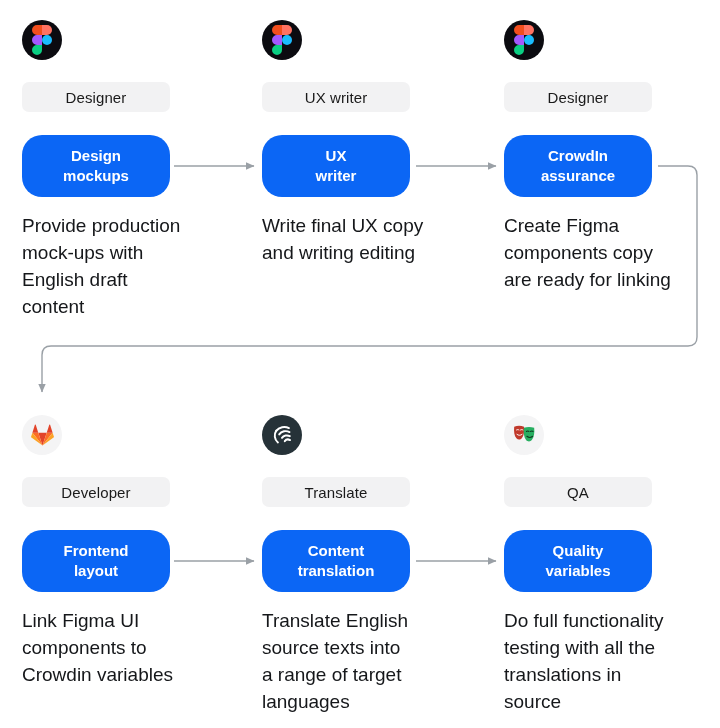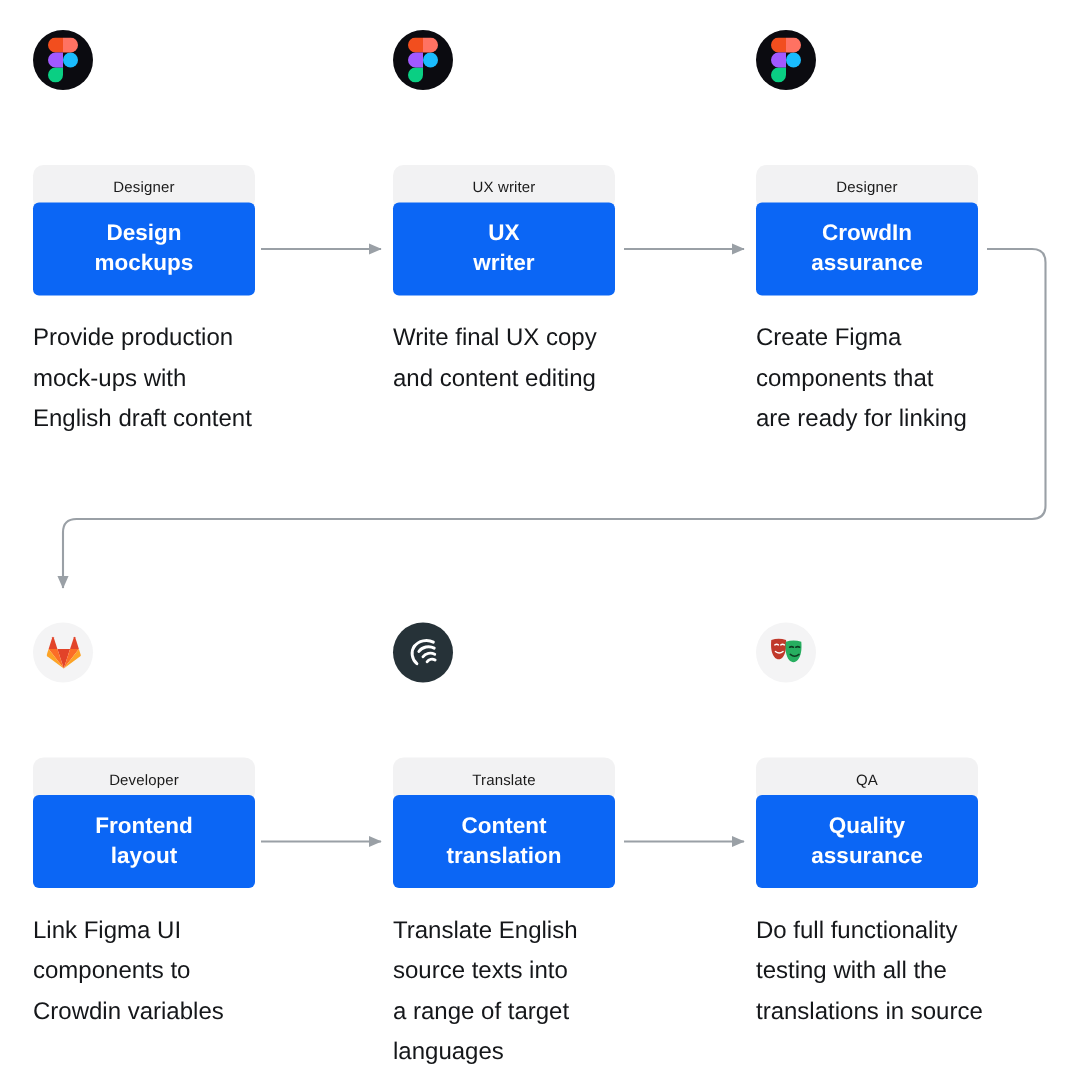--- a/index.html
+++ b/index.html
@@ -79,54 +79,53 @@
     position: absolute;
     top: 82px;
     left: 22px;
     width: 148px;
     height: 30px;
     background: #f2f2f3;
     border-radius: 7px;
     display: flex;
     align-items: center;
     justify-content: center;
-    font-size: 10px;
+    font-size: 15px;
     color: #1a1a1a;
     letter-spacing: 0.1px;
-    margin-top: 28px;
   }
 
   
   .step-card {
     position: absolute;
     top: 135px;
     left: 22px;
     width: 148px;
     height: 62px;
     background: #0b66f5;
-    border-radius: 4px;
+    border-radius: 20px;
     display: flex;
     align-items: center;
     justify-content: center;
     text-align: center;
     color: #ffffff;
     font-size: 15px;
     font-weight: 700;
     line-height: 1.33;
     padding: 0 8px;
     white-space: pre-line;
   }
 
   
   .desc {
     position: absolute;
     top: 212px;
     left: 22px;
     width: 172px;
-    font-size: 16px;
+    font-size: 19px;
     line-height: 27px;
     color: #15171a;
     white-space: pre-line;
   }
 </style>
 </head>
 <body>
 
 <div id="diagram">
 
@@ -178,38 +177,38 @@
           <path d="M0 47.5A9.5 9.5 0 0 1 9.5 38H19v9.5a9.5 9.5 0 0 1-19 0z" fill="#0acf83"></path>
           <path d="M19 0v19h9.5a9.5 9.5 0 0 0 0-19H19z" fill="#ff7262"></path>
           <path d="M0 9.5A9.5 9.5 0 0 0 9.5 19H19V0H9.5A9.5 9.5 0 0 0 0 9.5z" fill="#f24e1e"></path>
           <path d="M0 28.5A9.5 9.5 0 0 0 9.5 38H19V19H9.5A9.5 9.5 0 0 0 0 28.5z" fill="#a259ff"></path>
         </svg>
       </div>
       <div class="role-pill">UX writer</div>
       <div class="step-card">UX
 writer</div>
       <div class="desc">Write final UX copy
-and content editing</div>
+and writing editing</div>
     </div>
 
     <div class="col col-2">
       <div class="avatar dark">
         <svg width="20" height="30" viewBox="0 0 38 57" xmlns="http://www.w3.org/2000/svg">
           <path d="M19 28.5a9.5 9.5 0 1 1 9.5 9.5A9.5 9.5 0 0 1 19 28.5z" fill="#1abcfe"></path>
           <path d="M0 47.5A9.5 9.5 0 0 1 9.5 38H19v9.5a9.5 9.5 0 0 1-19 0z" fill="#0acf83"></path>
           <path d="M19 0v19h9.5a9.5 9.5 0 0 0 0-19H19z" fill="#ff7262"></path>
           <path d="M0 9.5A9.5 9.5 0 0 0 9.5 19H19V0H9.5A9.5 9.5 0 0 0 0 9.5z" fill="#f24e1e"></path>
           <path d="M0 28.5A9.5 9.5 0 0 0 9.5 38H19V19H9.5A9.5 9.5 0 0 0 0 28.5z" fill="#a259ff"></path>
         </svg>
       </div>
       <div class="role-pill">Designer</div>
       <div class="step-card">CrowdIn
 assurance</div>
       <div class="desc">Create Figma
-components that
+components copy
 are ready for linking</div>
     </div>
   </div>
 
   <div class="row row-2">
 
     <div class="col col-0">
       <div class="avatar light">
         <svg width="23" height="22" viewBox="0 0 36 34" xmlns="http://www.w3.org/2000/svg">
           <path d="M18 33.6L24.6 13.3H11.4L18 33.6z" fill="#e24329"></path>
@@ -256,20 +255,20 @@
           <path d="M7 8.6c1-.6 2-.6 3 0M12 8.6c1-.6 2-.6 3 0" stroke="#ffffff" stroke-width="1.2" fill="none" stroke-linecap="round"></path>
           <path d="M7.5 14.2c2 1.6 4.4 1.6 6.4 0" stroke="#ffffff" stroke-width="1.2" fill="none" stroke-linecap="round"></path>
 
           <path d="M16.2 6c4.4-1.5 8.6-1.5 13 0 .6 6.7-.2 11.8-2.8 15.1-2 2.6-5.3 2.7-7.4.2-2.7-3.3-3.4-8.6-2.8-15.3z" fill="#27ae60"></path>
           <path d="M19.4 10.6c1.1-.7 2.2-.7 3.2 0M24.6 10.6c1.1-.7 2.2-.7 3.2 0" stroke="#0e3d22" stroke-width="1.3" fill="none" stroke-linecap="round"></path>
           <path d="M20 16.6c2.3 1.9 5 1.9 7.3 0" stroke="#0e3d22" stroke-width="1.3" fill="none" stroke-linecap="round"></path>
         </svg>
       </div>
       <div class="role-pill">QA</div>
       <div class="step-card">Quality
-assurance</div>
+variables</div>
       <div class="desc">Do full functionality
 testing with all the
 translations in source</div>
     </div>
   </div>
 
 </div>
 
 </body></html>

